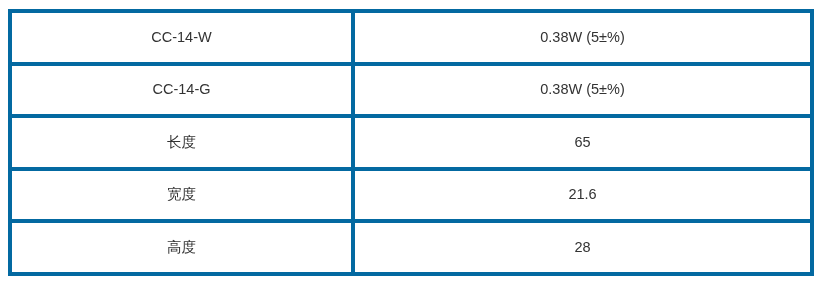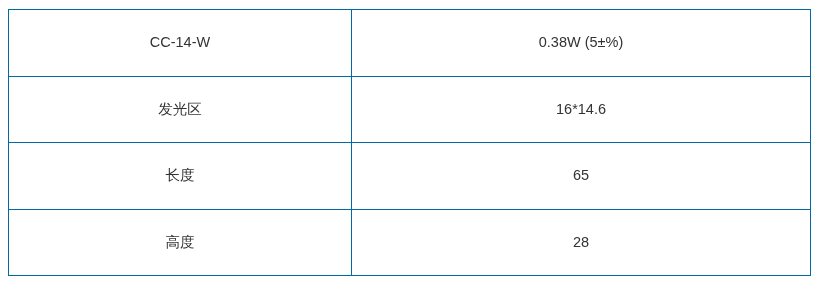--- a/index.html
+++ b/index.html
@@ -24,21 +24,21 @@
   table.spec-table {
     width: 802px;
     height: 267px;
     border-collapse: collapse;
     table-layout: fixed;
     background: #ffffff;
   }
   table.spec-table col.col-param { width: 343px; }
   table.spec-table col.col-value { width: 459px; }
   table.spec-table td {
-    border: 1px solid #0369a1;
+    border: 4px solid #0369a1;
     text-align: center;
     vertical-align: middle;
     font-size: 14.5px;
     line-height: 1.2;
     color: #333333;
     font-weight: normal;
     padding: 0 4px;
     height: 33.375px;
     white-space: nowrap;
     overflow: hidden;
@@ -54,26 +54,30 @@
     <colgroup>
       <col class="col-param">
       <col class="col-value">
     </colgroup>
     <tbody>
       <tr>
         <td class="cell-param">CC-14-W</td>
         <td class="cell-value">0.38W (5±%)</td>
       </tr>
       <tr>
-        <td class="cell-param">发光区</td>
-        <td class="cell-value">16*14.6</td>
+        <td class="cell-param">CC-14-G</td>
+        <td class="cell-value">0.38W (5±%)</td>
       </tr>
       <tr>
         <td class="cell-param">长度</td>
         <td class="cell-value">65</td>
+      </tr>
+      <tr>
+        <td class="cell-param">宽度</td>
+        <td class="cell-value">21.6</td>
       </tr>
       <tr>
         <td class="cell-param">高度</td>
         <td class="cell-value">28</td>
       </tr>
     </tbody>
   </table>
 </div>
 
 </body></html>

